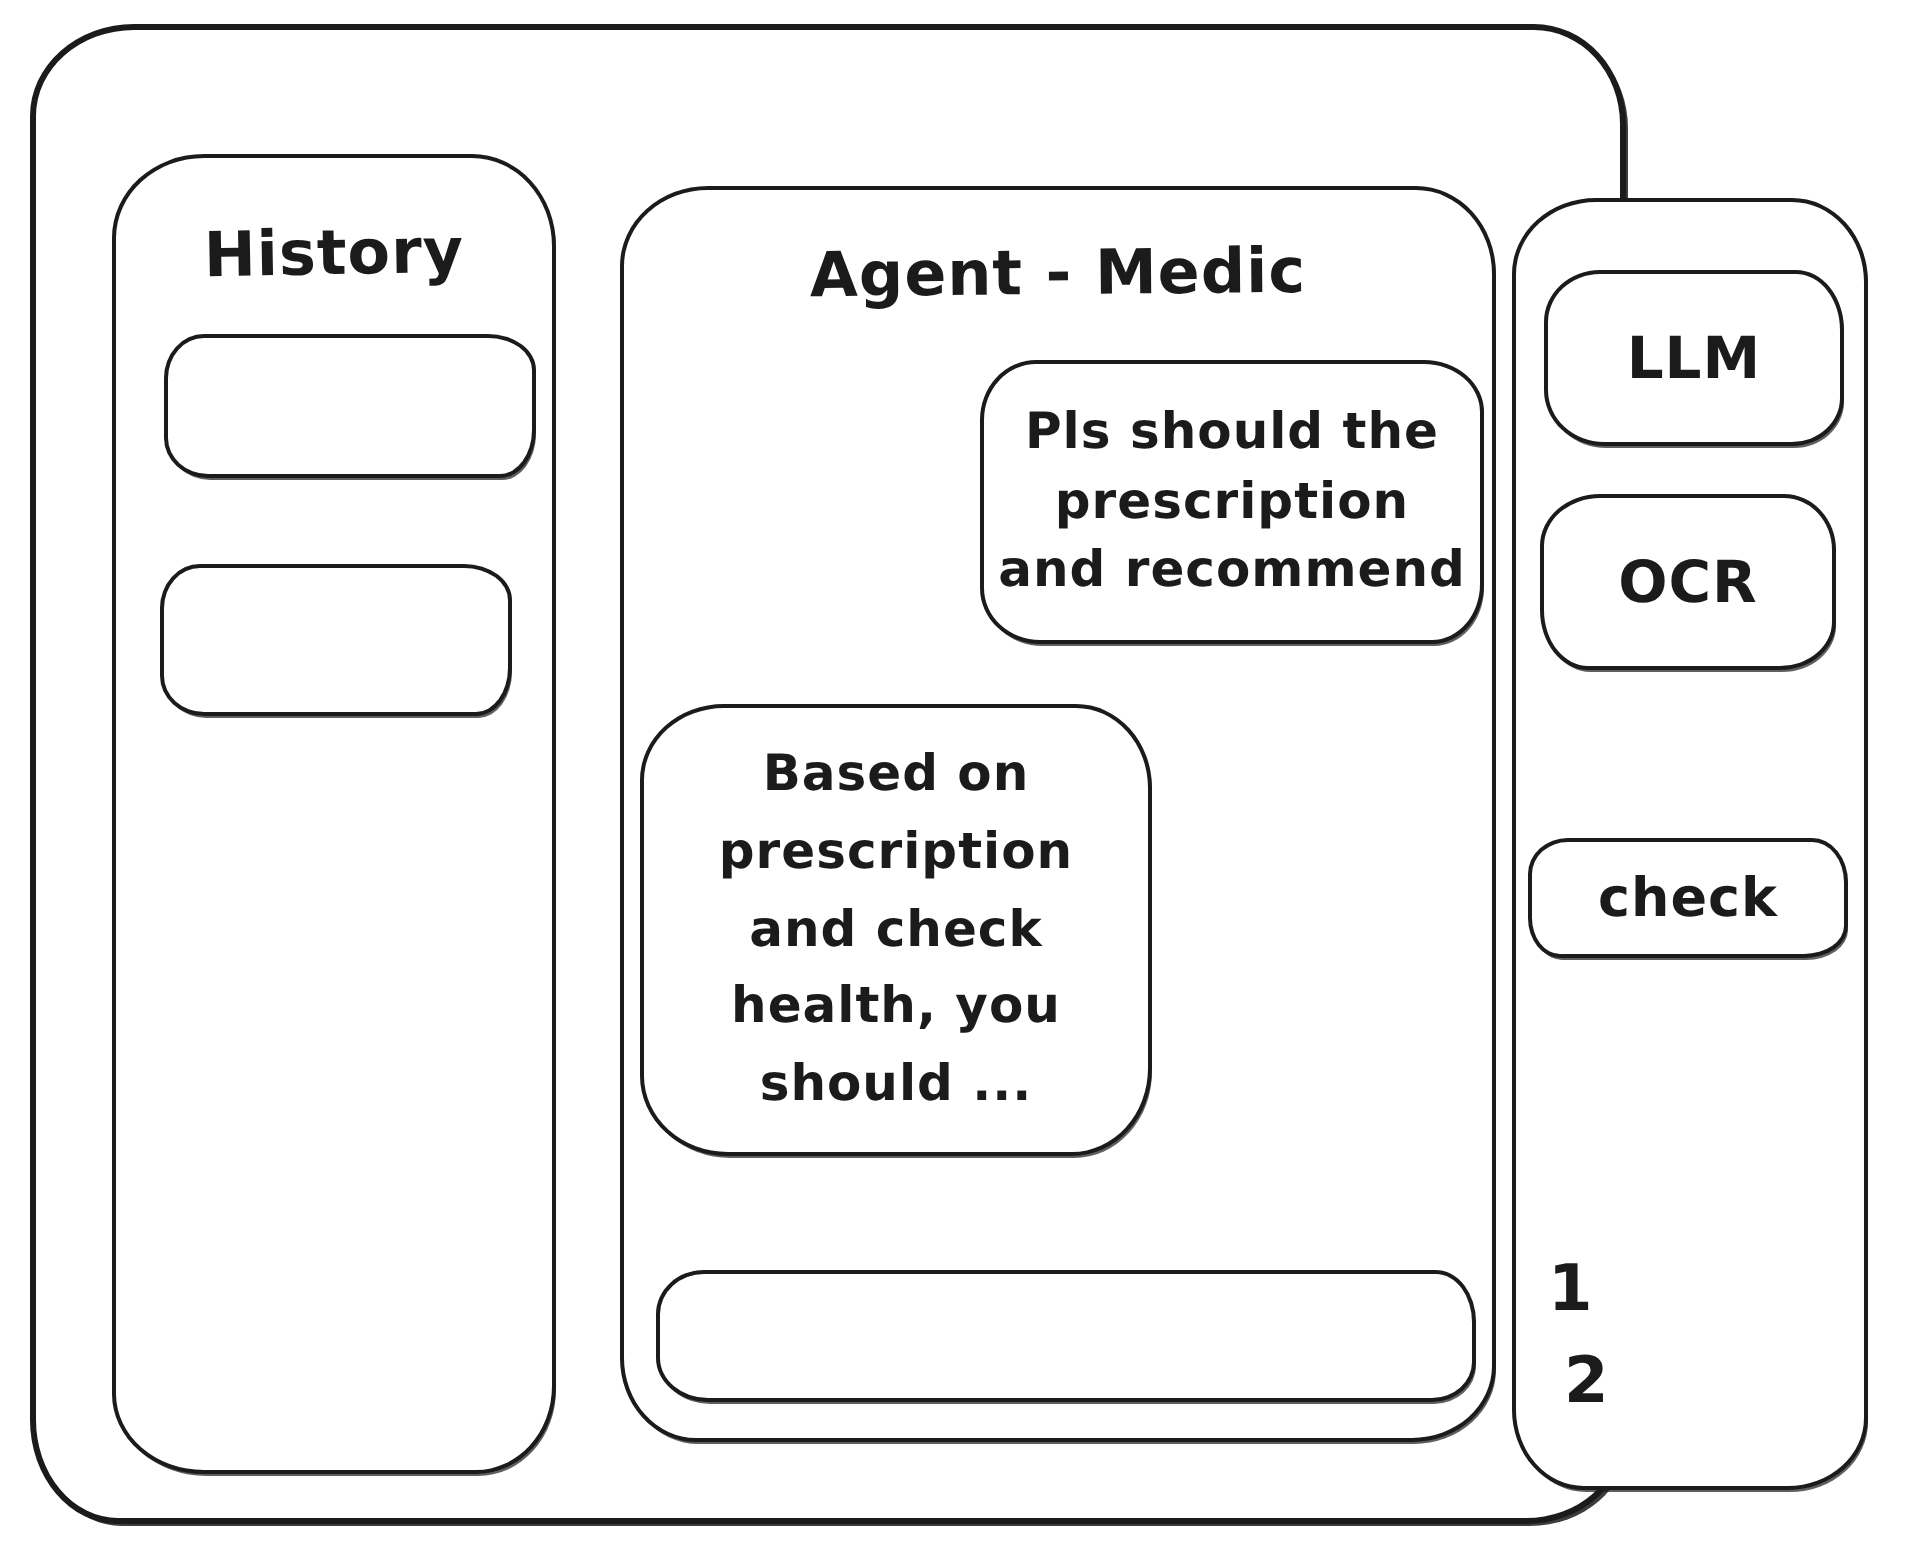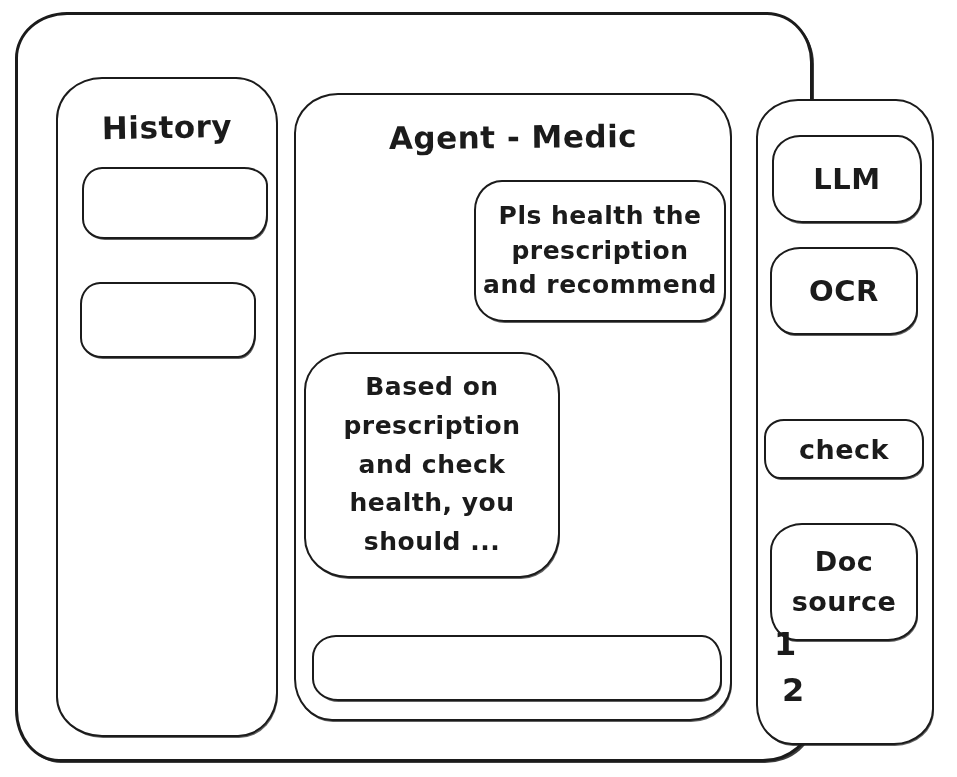--- a/index.html
+++ b/index.html
@@ -54,21 +54,21 @@
   }
   .history-item{
     left:24px; width:186px; height:72px;
     border-radius:20px 24px 18px 22px / 22px 18px 24px 20px;
   }
   #history-item-1{ top:88px; }
   #history-item-2{ top:203px; left:22px; width:176px; height:76px; }
 
   
   #chat-panel{
-    left:276px; top:78px; width:438px; height:628px;
+    left:292px; top:78px; width:438px; height:628px;
     border-radius:44px 40px 42px 38px / 40px 44px 38px 42px;
   }
   #chat-title{
     left:0; top:24px; width:100%;
     font-size:31px; text-align:center;
     transform:rotate(-0.5deg);
   }
   .bubble{
     font-size:25px; line-height:1.38;
   }
@@ -128,36 +128,34 @@
 
   <div id="sidebar-left" class="abs sketch-thin">
     <div id="history-title" class="abs hand">History</div>
     <div id="history-item-1" class="abs sketch-thin history-item"></div>
     <div id="history-item-2" class="abs sketch-thin history-item"></div>
   </div>
 
   <div id="chat-panel" class="abs sketch-thin">
     <div id="chat-title" class="abs hand">Agent - Medic</div>
 
-    <div id="bubble-user" class="abs sketch-thin bubble hand center-text">Pls health the
+    <div id="bubble-user" class="abs sketch-thin bubble hand center-text">Pls should the
 prescription
 and recommend</div>
 
     <div id="bubble-assistant" class="abs sketch-thin bubble hand center-text">Based on
 prescription
 and check
 health, you
 should ...</div>
 
     <input id="chat-input" class="abs sketch-thin" type="text" value="" style="">
   </div>
 
   <div id="sidebar-right" class="abs sketch-thin">
     <div id="btn-llm" class="abs sketch-thin tool-btn hand center-text">LLM</div>
     <div id="btn-ocr" class="abs sketch-thin tool-btn hand center-text">OCR</div>
     <div id="btn-params" class="abs sketch-thin tool-btn hand center-text">check</div>
-    <div id="btn-doc-source" class="abs sketch-thin tool-btn hand center-text">Doc
-source</div>
     <div id="doc-num-1" class="abs doc-num hand">1</div>
     <div id="doc-num-2" class="abs doc-num hand">2</div>
   </div>
 
 </div>
 
 </body></html>

